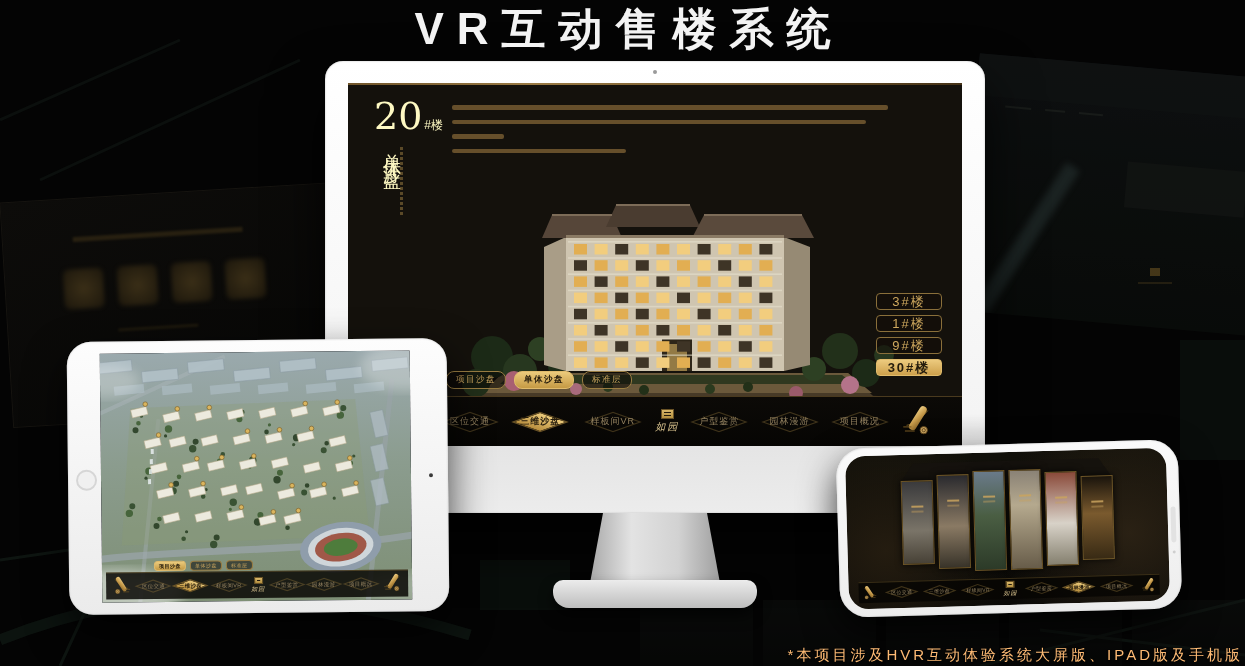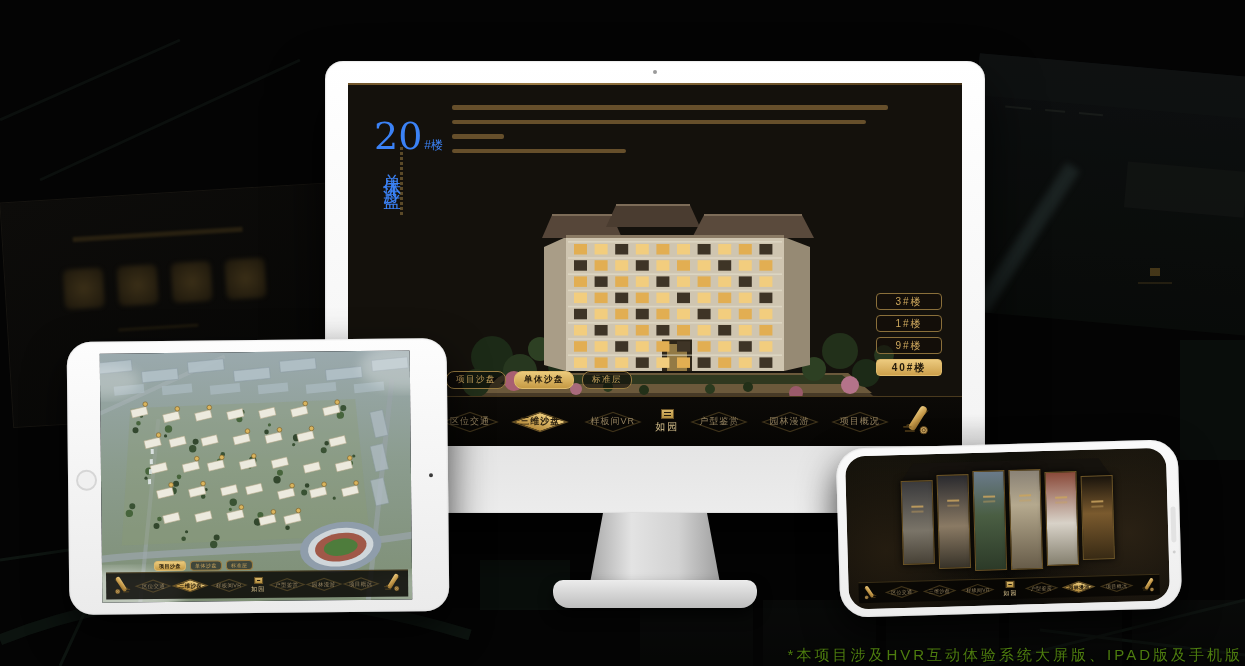--- a/index.html
+++ b/index.html
@@ -19,46 +19,46 @@
   .bg-right .block{position:absolute;right:28px;top:95px;width:120px;height:46px;background:#1b1e1c;opacity:.9;}
   .bg-right .strip{position:absolute;left:0;right:0;top:0;height:42px;background:#181c1b;opacity:.8;}
   .bg-right .dash{position:absolute;height:2px;background:#3a4038;opacity:.5;}
   .bg-goldmark{position:absolute;left:1150px;top:268px;width:10px;height:8px;background:#8a6a2a;opacity:.45;z-index:0;}
   .bg-goldmark::after{content:"";position:absolute;left:-12px;top:14px;width:34px;height:2px;background:#6a5326;opacity:.6;}
   .bg-bottomrow{position:absolute;left:640px;bottom:0;right:0;height:66px;display:flex;gap:10px;opacity:.45;z-index:0;}
   .bg-bottomrow div{flex:1;background:linear-gradient(180deg,#101311,#090a09);}
   
   .title{position:absolute;left:0;right:0;top:0;height:58px;line-height:58px;text-align:center;z-index:6;
     color:#f3f3f3;font-size:44px;font-weight:800;letter-spacing:13px;padding-left:13px;}
-  .footnote{position:absolute;right:2px;bottom:1px;z-index:7;color:#4d7c0f;font-size:15px;letter-spacing:3px;
+  .footnote{position:absolute;right:2px;bottom:1px;z-index:7;color:#fdba74;font-size:15px;letter-spacing:3px;
     white-space:nowrap;text-shadow:0 1px 2px #000;}
   
   .monitor{position:absolute;left:325px;top:61px;width:660px;height:452px;border-radius:18px;z-index:2;
     background:linear-gradient(180deg,#ffffff 0%,#f4f4f4 78%,#e3e3e3 82%,#ececec 100%);
     box-shadow:0 28px 55px rgba(0,0,0,.8), inset 0 0 2px #bcbcbc;}
   .m-cam{position:absolute;left:50%;top:9px;width:4px;height:4px;margin-left:-2px;border-radius:50%;background:#9a9a9a;}
   .m-screen{position:absolute;left:23px;top:22px;width:614px;height:363px;background:#14110c;overflow:hidden;}
   .m-neck{position:absolute;left:590px;top:513px;width:130px;height:70px;z-index:2;
     background:linear-gradient(90deg,#a9a9a9,#e3e3e3 32%,#d2d2d2 68%,#9f9f9f);
     clip-path:polygon(10% 0,90% 0,100% 100%,0 100%);}
   .m-base{position:absolute;left:553px;top:580px;width:204px;height:28px;z-index:2;border-radius:10px 10px 16px 16px;
     background:linear-gradient(180deg,#ececec,#bdbdbd);box-shadow:0 8px 14px rgba(0,0,0,.65);}
   
   .topline{position:absolute;left:0;top:0;right:0;height:2px;opacity:.9;
     background:linear-gradient(90deg,#7a5c2e,#a8854a 30%,#6a4f26 80%,#4a3518);}
-  .sec{position:absolute;left:26px;top:14px;color:#3b82f6;margin-top:20px;}
+  .sec{position:absolute;left:26px;top:14px;color:#fef9c3;}
   .sec-no{font-family:"DejaVu Serif",serif;font-size:38px;line-height:38px;}
   .sec-unit{font-size:12px;margin-left:2px;}
   .sec-vert{margin-top:4px;margin-left:6px;writing-mode:vertical-rl;font-family:"DejaVu Serif",serif;
     font-size:18px;letter-spacing:6px;height:118px;}
   .sec-en{position:absolute;left:52px;top:64px;width:3px;height:70px;background:repeating-linear-gradient(180deg,#8a6f3a 0 3px,transparent 3px 5px);opacity:.6;}
   .desc{position:absolute;left:104px;top:22px;width:436px;}
   .desc div{height:4.5px;border-radius:2px;background:#7a5f33;opacity:.8;margin-bottom:10px;}
   .bbtns{position:absolute;right:20px;top:210px;width:66px;display:flex;flex-direction:column;gap:5px;}
-  .bbtn{height:15px;line-height:15px;text-align:center;font-size:10px;letter-spacing:2px;color:#cfa95e;
+  .bbtn{height:15px;line-height:15px;text-align:center;font-size:13px;letter-spacing:2px;color:#cfa95e;
     border:1px solid #8a6f3a;border-radius:4px;background:rgba(18,14,8,.6);cursor:pointer;}
   .bbtn.active{background:linear-gradient(#ecca7e,#cda04c);color:#241b0c;border-color:#e0bb6c;font-weight:bold;}
   .subtabs{position:absolute;display:flex;gap:8px;}
   .m-subtabs{left:98px;bottom:57px;}
   .subtab{font-size:8.5px;color:#c9a45e;letter-spacing:1.5px;padding:2px 9px;border:1px solid #9a7d42;
     border-radius:8px;background:rgba(10,8,5,.55);white-space:nowrap;cursor:pointer;}
   .subtab.active{background:linear-gradient(#eccb7c,#c59a44);color:#241b0c;border-color:#e0bb6c;font-weight:bold;}
   .subtab.sz-t{font-size:5px;padding:1px 4px;border-radius:4px;letter-spacing:.5px;}
   
   .navbar{position:absolute;left:0;right:0;bottom:0;background:linear-gradient(180deg,#0c0a07,#060503);
@@ -71,21 +71,21 @@
   .nav-item.active{color:#241b0c;font-weight:bold;}
   .nav-item.active .dia{background:linear-gradient(#eccb7c,#b98f3e);border-color:#6a5326;}
   .nav-item.sz-t{font-size:5.5px;padding:2px 4px;letter-spacing:.3px;}
   .nav-item.sz-t .dia{width:9px;height:9px;}
   .nav-item.sz-p{font-size:5px;padding:2px 3px;letter-spacing:.3px;}
   .nav-item.sz-p .dia{width:8px;height:8px;}
   .nav-logo{display:flex;flex-direction:column;align-items:center;gap:1px;}
   .seal{position:relative;width:11px;height:8px;background:linear-gradient(#d8b76a,#b5903f);border:1px solid #6a5326;}
   .seal::before,.seal::after{content:"";position:absolute;left:2px;right:2px;height:1px;background:#241b0c;}
   .seal::before{top:2px;} .seal::after{bottom:2px;}
-  .logo-text{font-size:10px;color:#d6c08c;letter-spacing:2px;white-space:nowrap;}
+  .logo-text{font-size:10px;color:#d6c08c;letter-spacing:2px;white-space:nowrap;font-style:italic;}
   .nav-logo.sz-t .logo-text,.nav-logo.sz-p .logo-text{font-size:6px;letter-spacing:1px;}
   .nav-logo.sz-t .seal,.nav-logo.sz-p .seal{width:7px;height:5px;}
   .scroll-icon{width:36px;height:36px;cursor:pointer;flex:none;}
   .scroll-icon.sz-t{width:22px;height:22px;}
   .scroll-icon.sz-p{width:17px;height:17px;}
   .scroll-icon.mirror{transform:scaleX(-1);}
   .scroll-icon svg{width:100%;height:100%;display:block;}
   
   .tablet{position:absolute;left:68px;top:340px;width:380px;height:273px;border-radius:24px;z-index:4;
     transform:rotate(-.6deg);background:linear-gradient(180deg,#fdfdfd,#ebebeb);
@@ -155,20 +155,21 @@
   </div>
   <div class="bg-goldmark"></div>
   <div class="bg-bottomrow">
     <div></div>
       <div></div>
       <div></div>
       <div></div>
       <div></div>
   </div>
 
+  <div class="title">VR互动售楼系统</div>
 
   <div class="monitor">
     <div class="m-cam"></div>
     <div class="m-screen">
       <div class="topline"></div>
 
       <div class="sec">
         <span class="sec-no">20</span><span class="sec-unit">#楼</span>
         <div class="sec-vert">单体沙盘</div>
       </div>
@@ -310,21 +311,21 @@
         <circle cx="160" cy="246" r="5" fill="#2a3a1e"></circle>
           <circle cx="196" cy="249" r="5" fill="#223018"></circle>
         <circle cx="262" cy="248" r="5" fill="#2a3a1e"></circle>
           <circle cx="300" cy="246" r="5" fill="#223018"></circle>
       </svg>
 
       <div class="bbtns" id="bbtns">
           <div class="bbtn">3#楼</div>
           <div class="bbtn">1#楼</div>
           <div class="bbtn">9#楼</div>
-          <div class="bbtn active">40#楼</div>
+          <div class="bbtn active">30#楼</div>
         </div>
 
       <div class="subtabs m-subtabs" id="m-subtabs">
           <div class="subtab sz-m">项目沙盘</div>
           <div class="subtab sz-m active">单体沙盘</div>
           <div class="subtab sz-m">标准层</div>
         </div>
 
       <div class="navbar m-navbar" id="m-navbar">
           <div class="nav-item sz-m"><span class="dia"></span><span class="lbl">区位交通</span></div>

